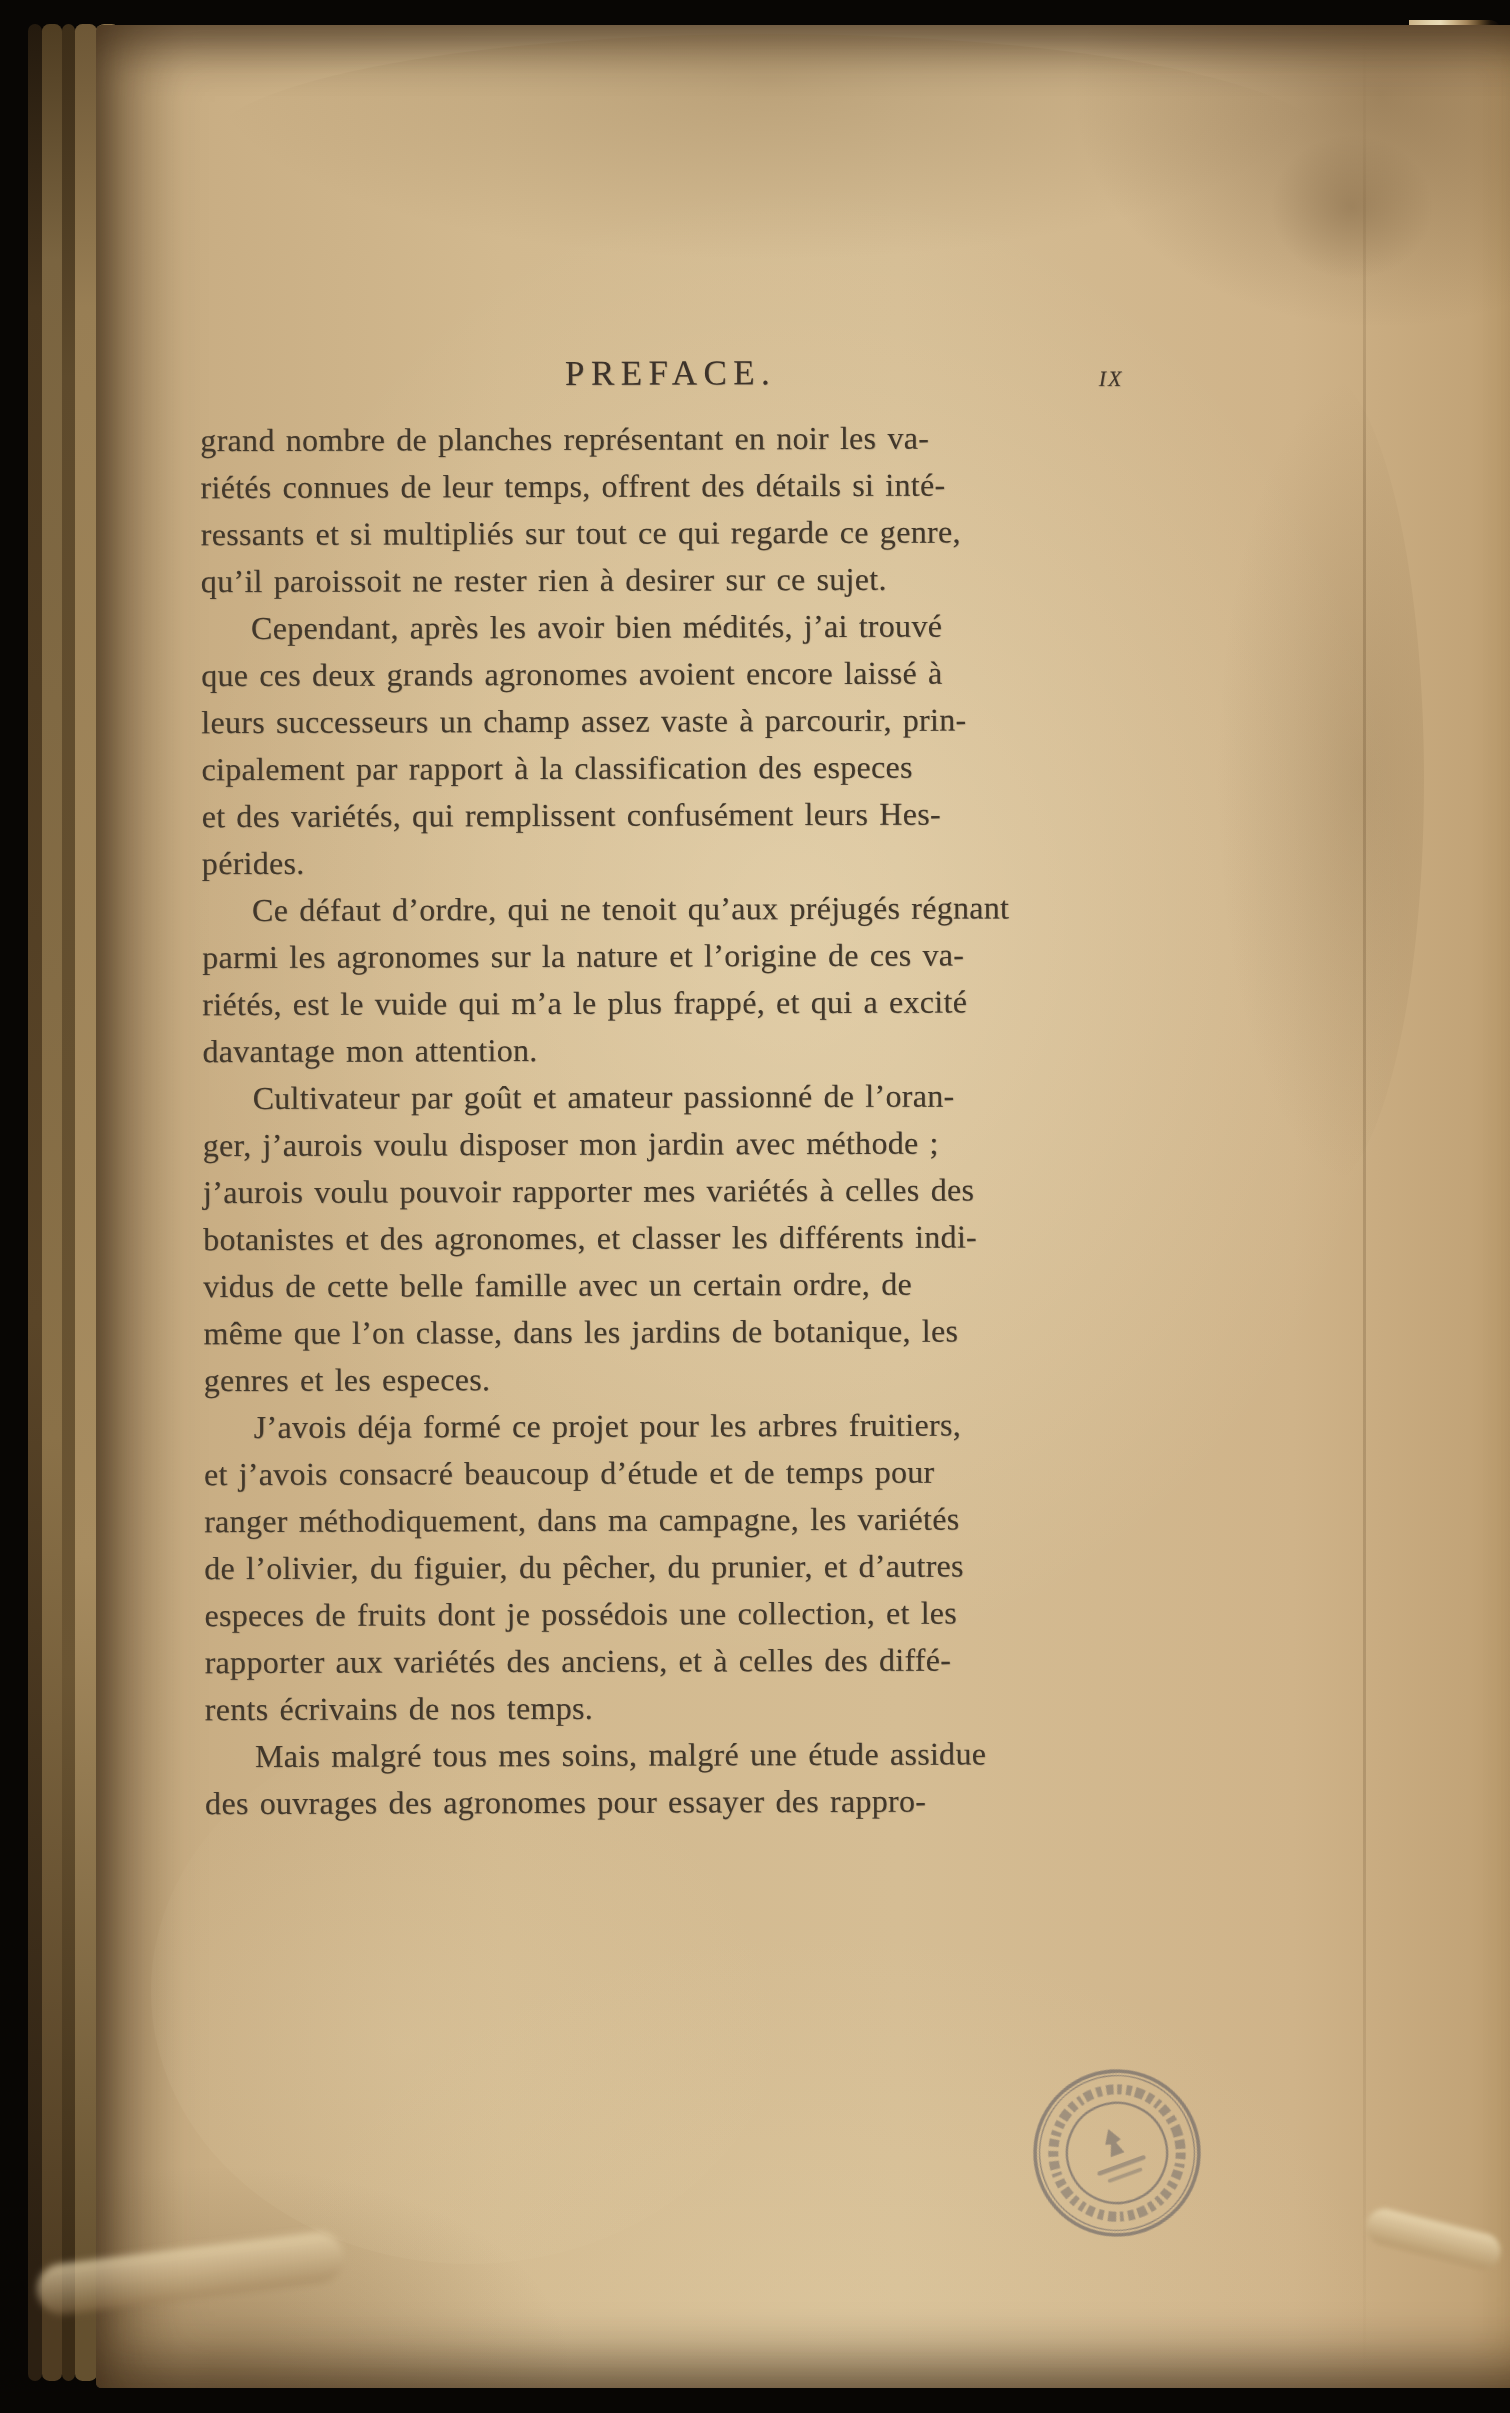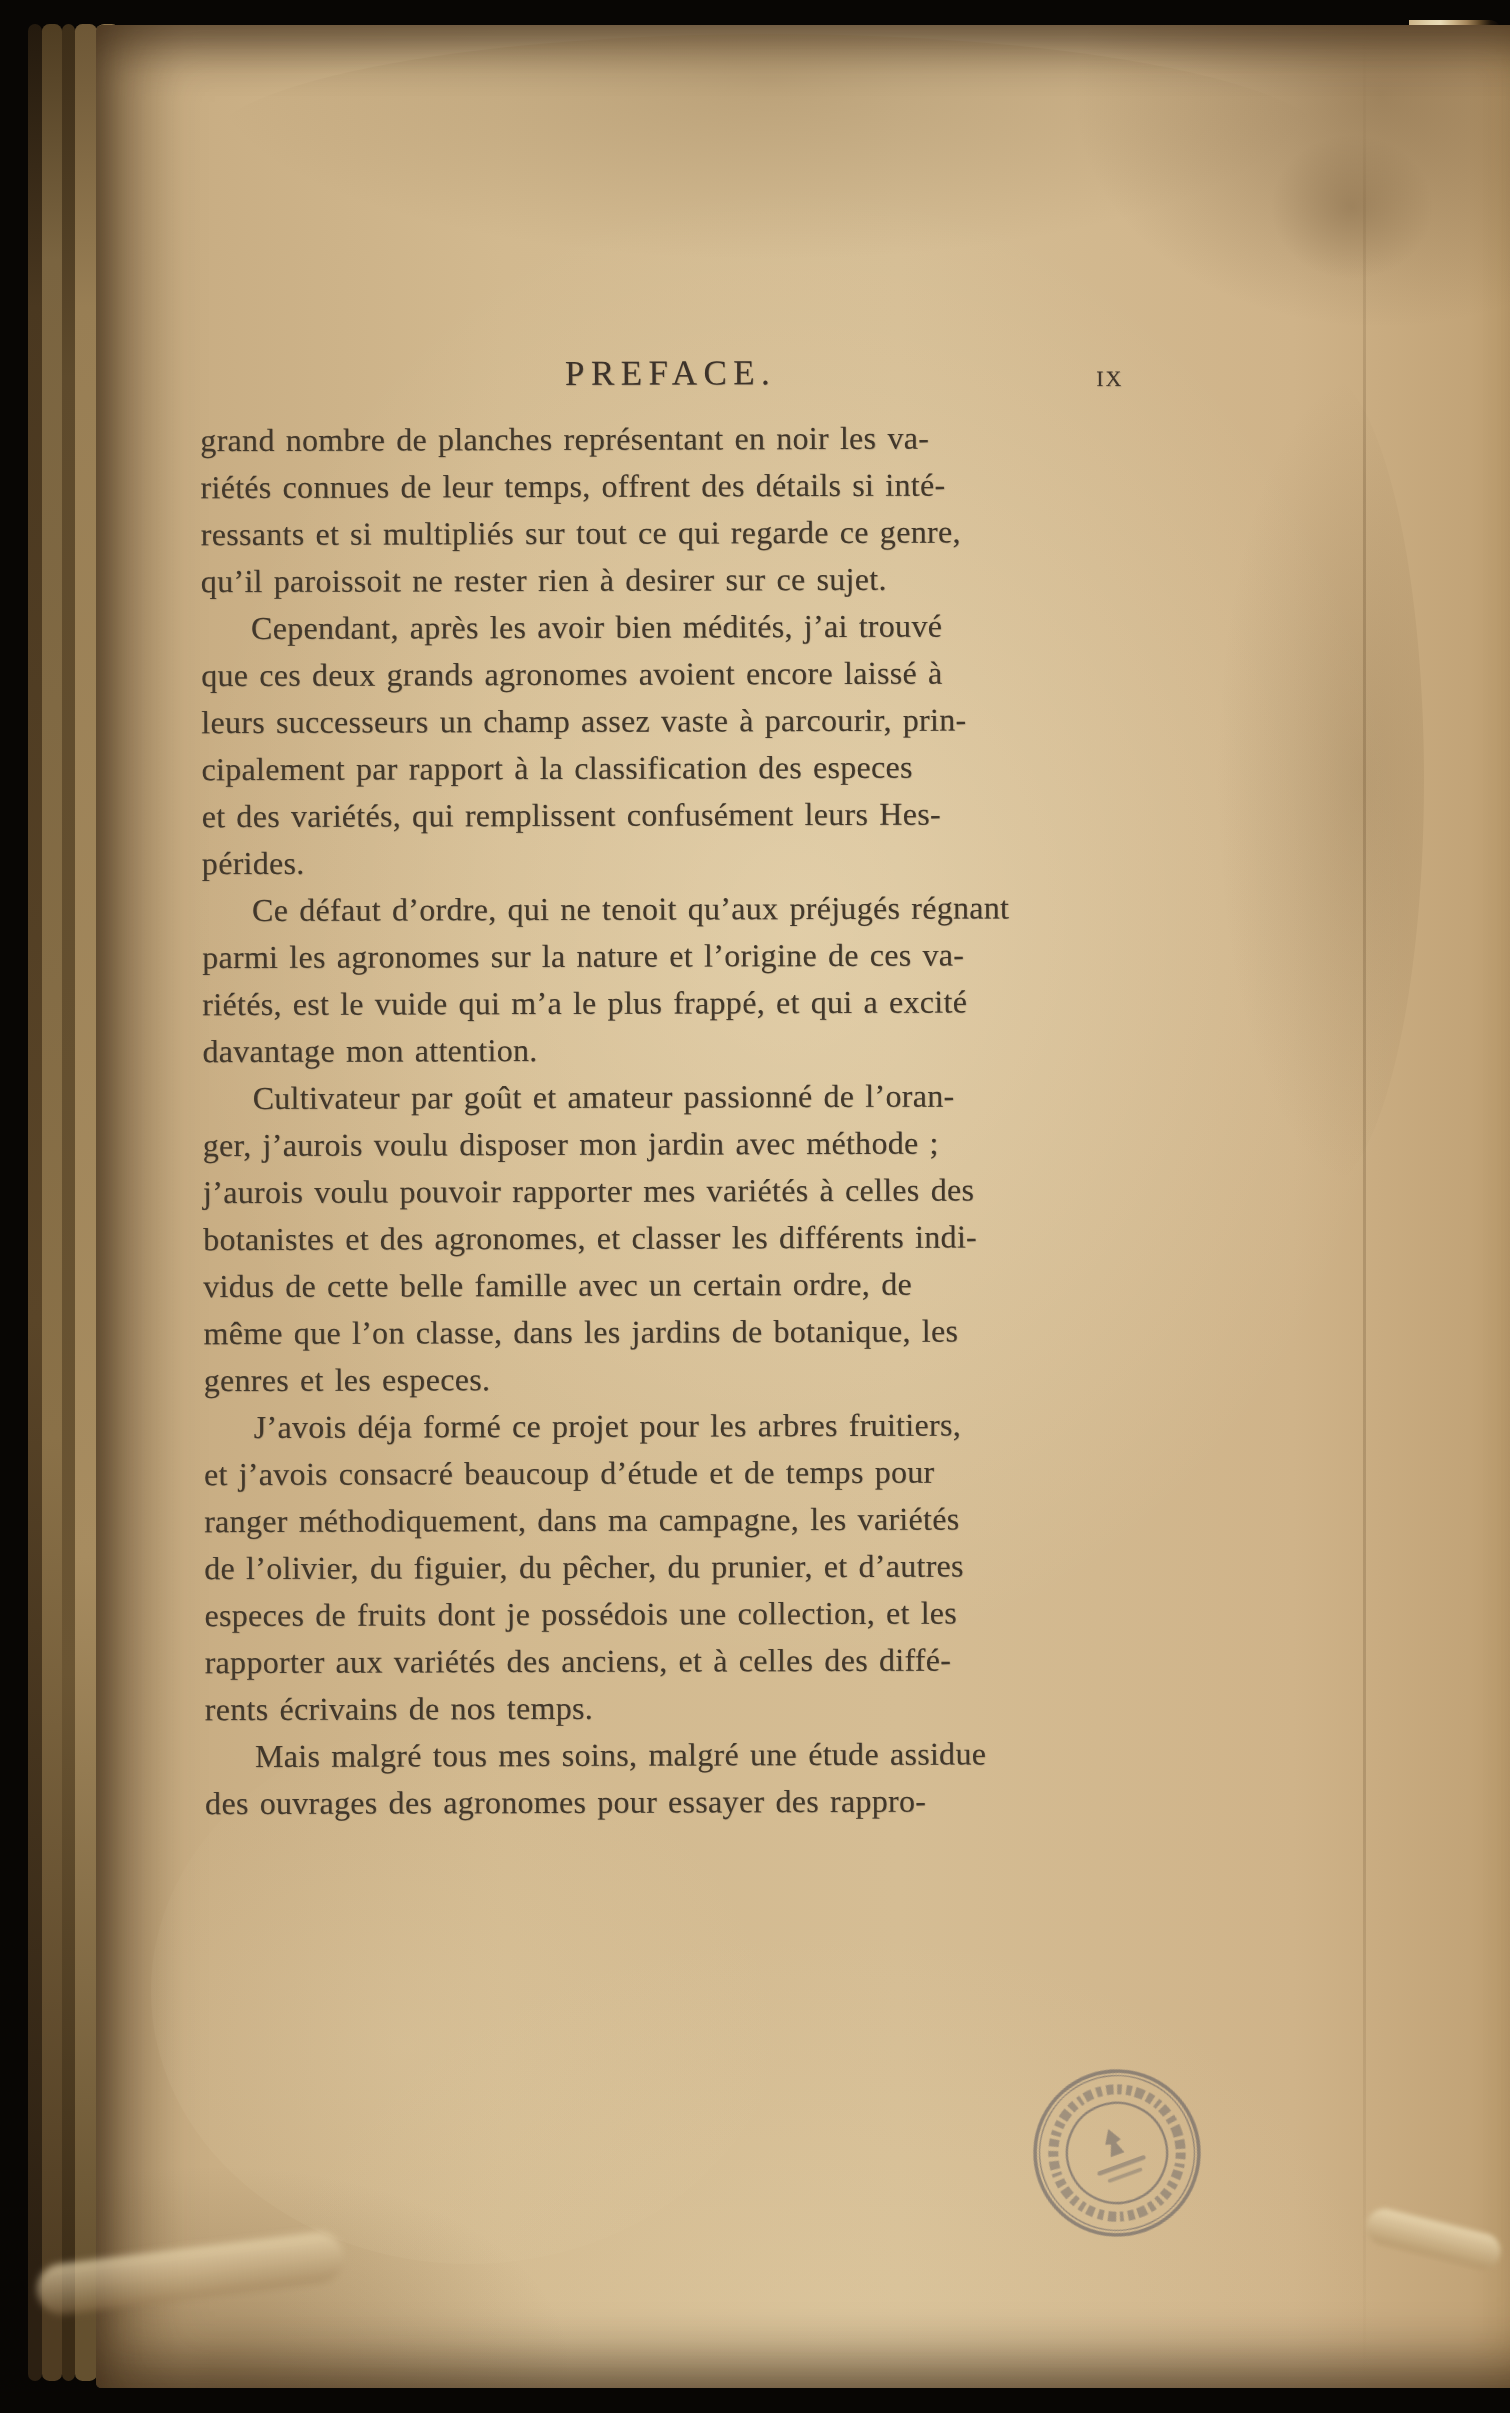--- a/index.html
+++ b/index.html
@@ -73,21 +73,21 @@
   
   .content { position: absolute; left: 0; top: 0; width: 100%; height: 100%; transform: rotate(-0.2deg); }
   .header { position: absolute; left: 107px; top: 328px; width: 941px; height: 55px; }
   .title {
     text-align: center; font-size: 35px; letter-spacing: 6.4px;
     color: #3d332a; text-shadow: 0.5px 0.5px 0.9px rgba(61,51,42,0.45);
   }
   .page-number {
     position: absolute; right: 18px; top: 5.5px;
     font-variant: small-caps; font-size: 31px; letter-spacing: 1.8px;
-    color: #42372c; text-shadow: 0.5px 0.5px 0.9px rgba(61,51,42,0.4);
+    color: #42372c; text-shadow: 0.5px 0.5px 0.9px rgba(61,51,42,0.4); font-style: italic;
   }
   .text-block {
     position: absolute; left: 107px; top: 390px; width: 950px;
     font-size: 32px; line-height: 47px;
     letter-spacing: 0.3px; word-spacing: 2.7px;
     color: #42382b;
     text-shadow: 0.5px 0.4px 0.8px rgba(66,56,43,0.42);
   }
   .text-block p { margin: 0; white-space: pre; text-indent: 50px; }
   .text-block p.noindent { text-indent: 0; }

